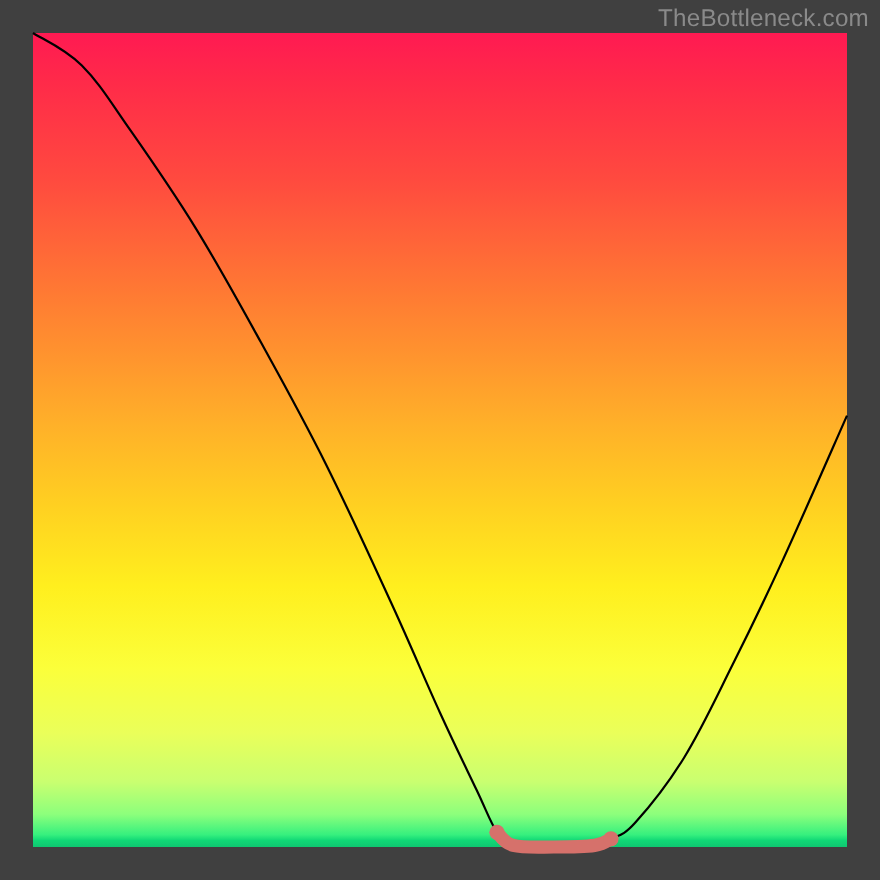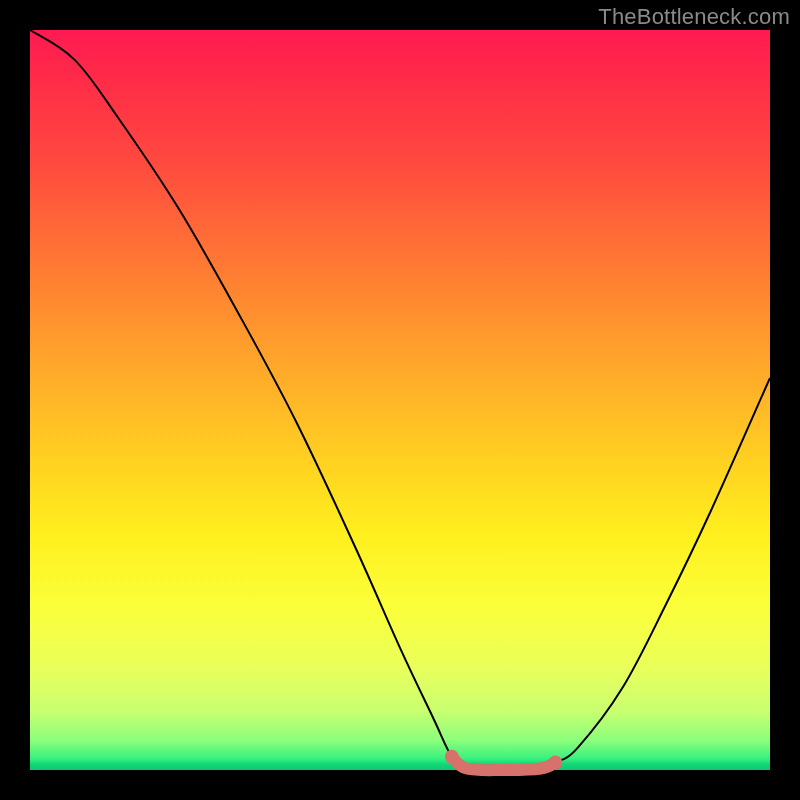--- a/index.html
+++ b/index.html
@@ -10,21 +10,21 @@
     height: 800px;
     overflow: hidden;
     font-family: Arial, Helvetica, sans-serif;
   }
   .frame {
     position: absolute;
     left: 0;
     top: 0;
     width: 800px;
     height: 800px;
-    background: #000000;
+    background: #404040;
   }
   .plot {
     position: absolute;
     left: 30px;
     top: 30px;
     width: 740px;
     height: 740px;
     background: linear-gradient(to bottom,
       #ff1a52 0%,
       #ff2a49 6%,

